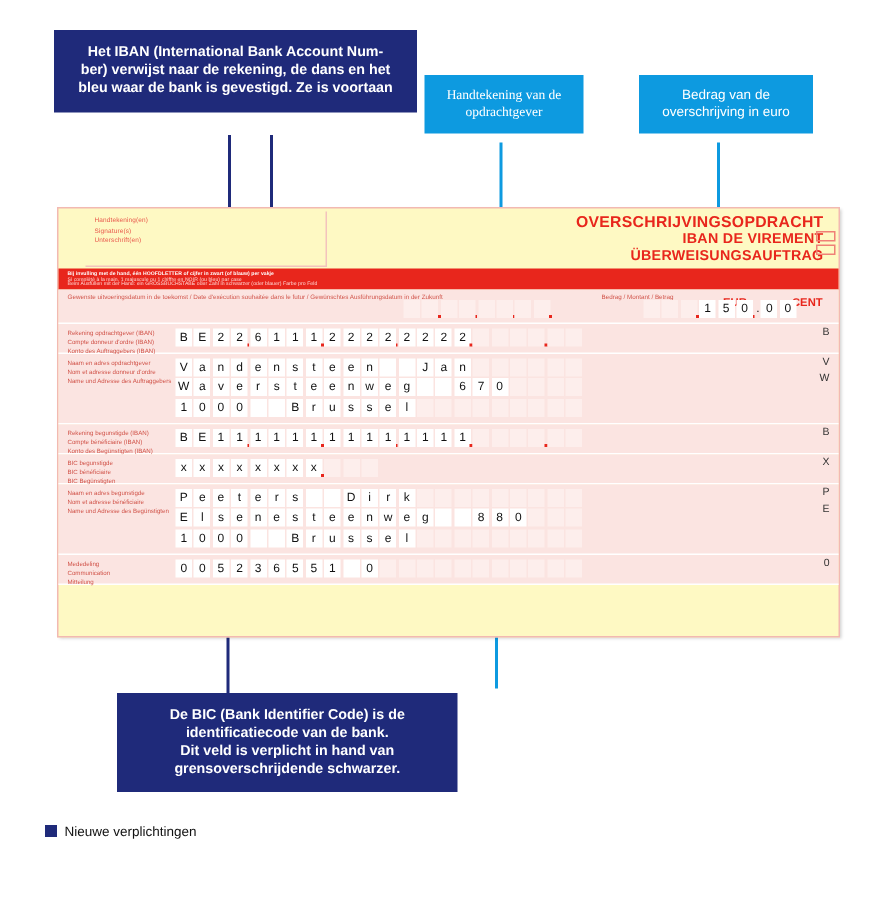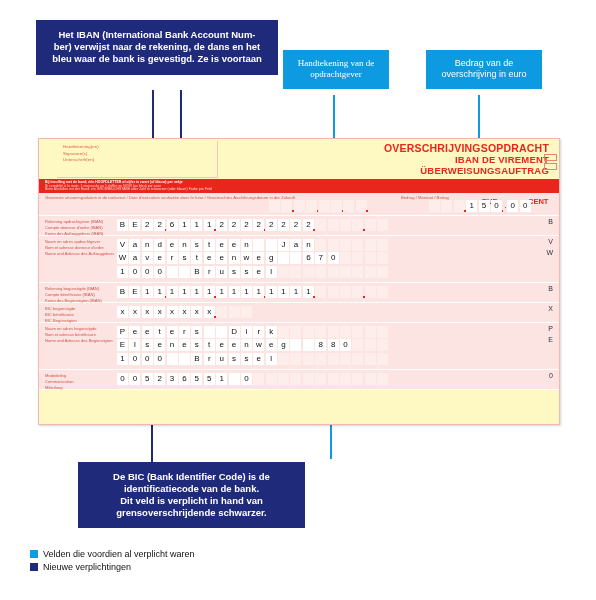--- a/index.html
+++ b/index.html
@@ -496,22 +496,18 @@
             <span class="cell empty"></span>
             <span class="cell empty"></span>
           </div>
           <div class="side-letter" style="top: 2px;">0</div>
         </div>
       </div>
   </div>
 
   <div class="legend">
     <div class="row">
-      <span class="sw sw-light"></span>
-      <span>Velden die voordien al verplicht waren</span>
-    </div>
-    <div class="row">
       <span class="sw sw-dark"></span>
       <span>Nieuwe verplichtingen</span>
     </div>
   </div>
 
 </div>
 
 </body></html>

